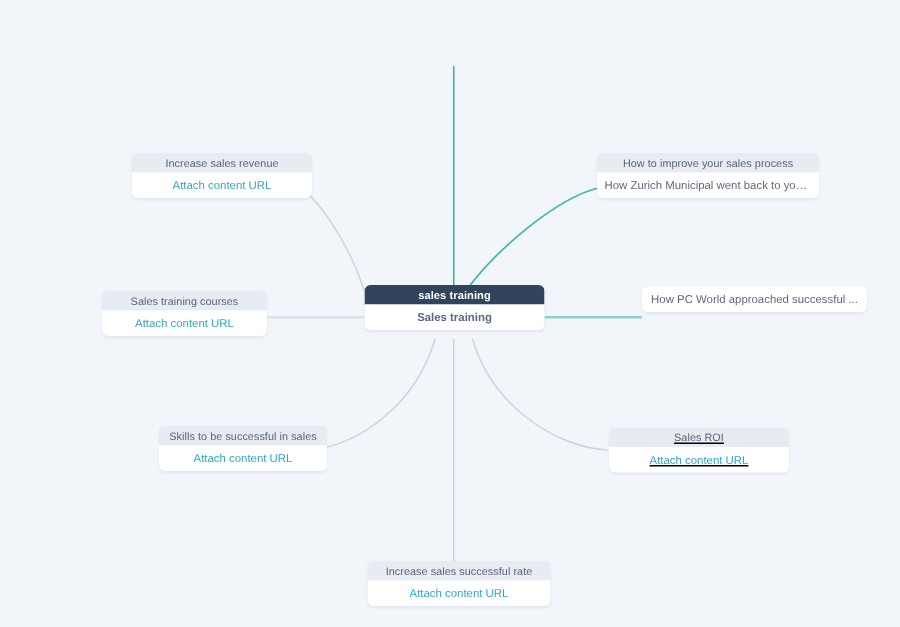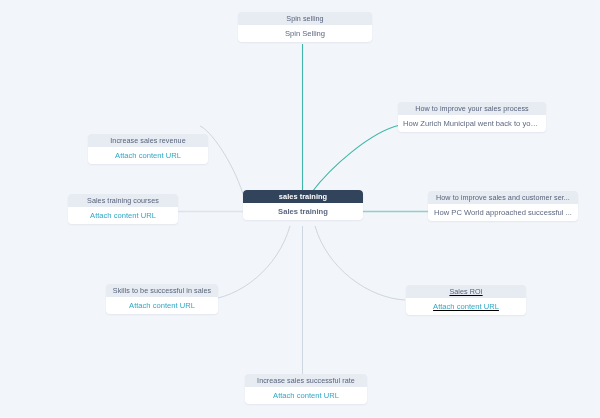--- a/index.html
+++ b/index.html
@@ -95,47 +95,42 @@
 
     <path d="M 363 211.5 L 428 211.5" fill="none" stroke="#8ed0cc" stroke-width="1.6"></path>
 
     <path d="M 290 226 C 278 268 240 298 205 300" fill="none" stroke="#c9d2dd" stroke-width="0.9"></path>
 
     <path d="M 315 226 C 327 268 368 298 405 300" fill="none" stroke="#c9d2dd" stroke-width="0.9"></path>
 
     <path d="M 302.5 226 L 302.5 376" fill="none" stroke="#c9d2dd" stroke-width="0.9"></path>
   </svg>
 
-  <div class="node" id="node-spin-selling" style="left:238px; top:12px; width:134px;">
-    <div class="node-head">Spin selling</div>
-    <div class="node-body">Spin Selling</div>
-  </div>
 
-  <div class="node" id="node-increase-sales-revenue" style="left:88px; top:102px; width:120px;margin-top:32px;">
+  <div class="node" id="node-increase-sales-revenue" style="left:88px; top:102px; width:120px;">
     <div class="node-head">Increase sales revenue</div>
     <div class="node-body link">Attach content URL</div>
   </div>
 
   <div class="node" id="node-how-to-improve-your-sales-process" style="left:398px; top:102px; width:148px;">
     <div class="node-head">How to improve your sales process</div>
     <div class="node-body">How Zurich Municipal went back to your...</div>
   </div>
 
   <div class="node" id="node-sales-training-courses" style="left:68px; top:194px; width:110px;">
     <div class="node-head">Sales training courses</div>
     <div class="node-body link">Attach content URL</div>
   </div>
 
   <div class="node center" id="node-center" style="left:243px; top:190px; width:120px;">
     <div class="node-head">sales training</div>
     <div class="node-body">Sales training</div>
   </div>
 
   <div class="node" id="node-how-to-improve-sales-and-customer-service" style="left:428px; top:191px; width:150px;">
-    <div class="node-head">How to improve sales and customer ser...</div>
     <div class="node-body">How PC World approached successful ...</div>
   </div>
 
   <div class="node" id="node-skills-to-be-successful-in-sales" style="left:106px; top:284px; width:112px;">
     <div class="node-head">Skills to be successful in sales</div>
     <div class="node-body link">Attach content URL</div>
   </div>
 
   <div class="node" id="node-sales-roi" style="left:406px; top:285px; width:120px;text-decoration:underline;">
     <div class="node-head">Sales ROI</div>

